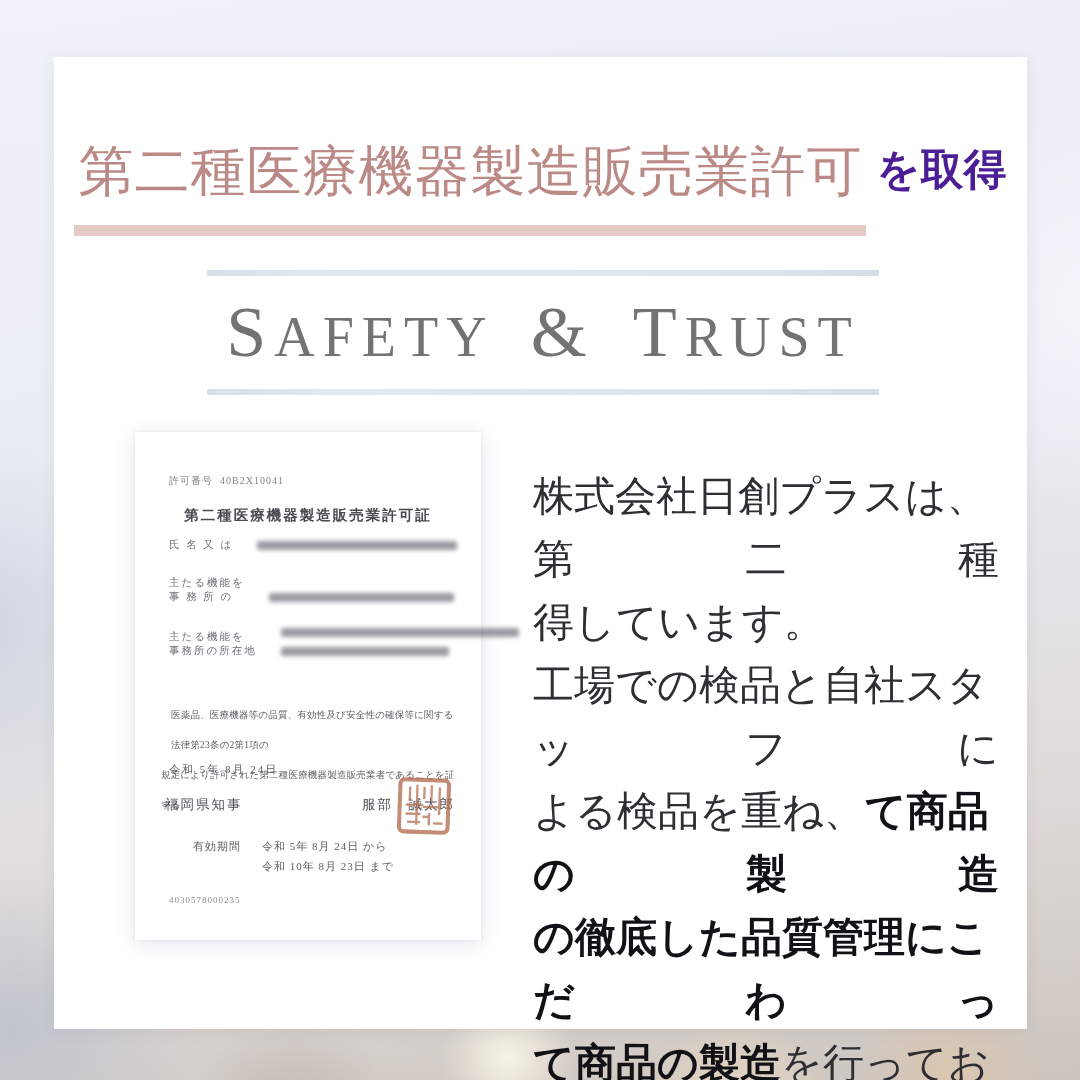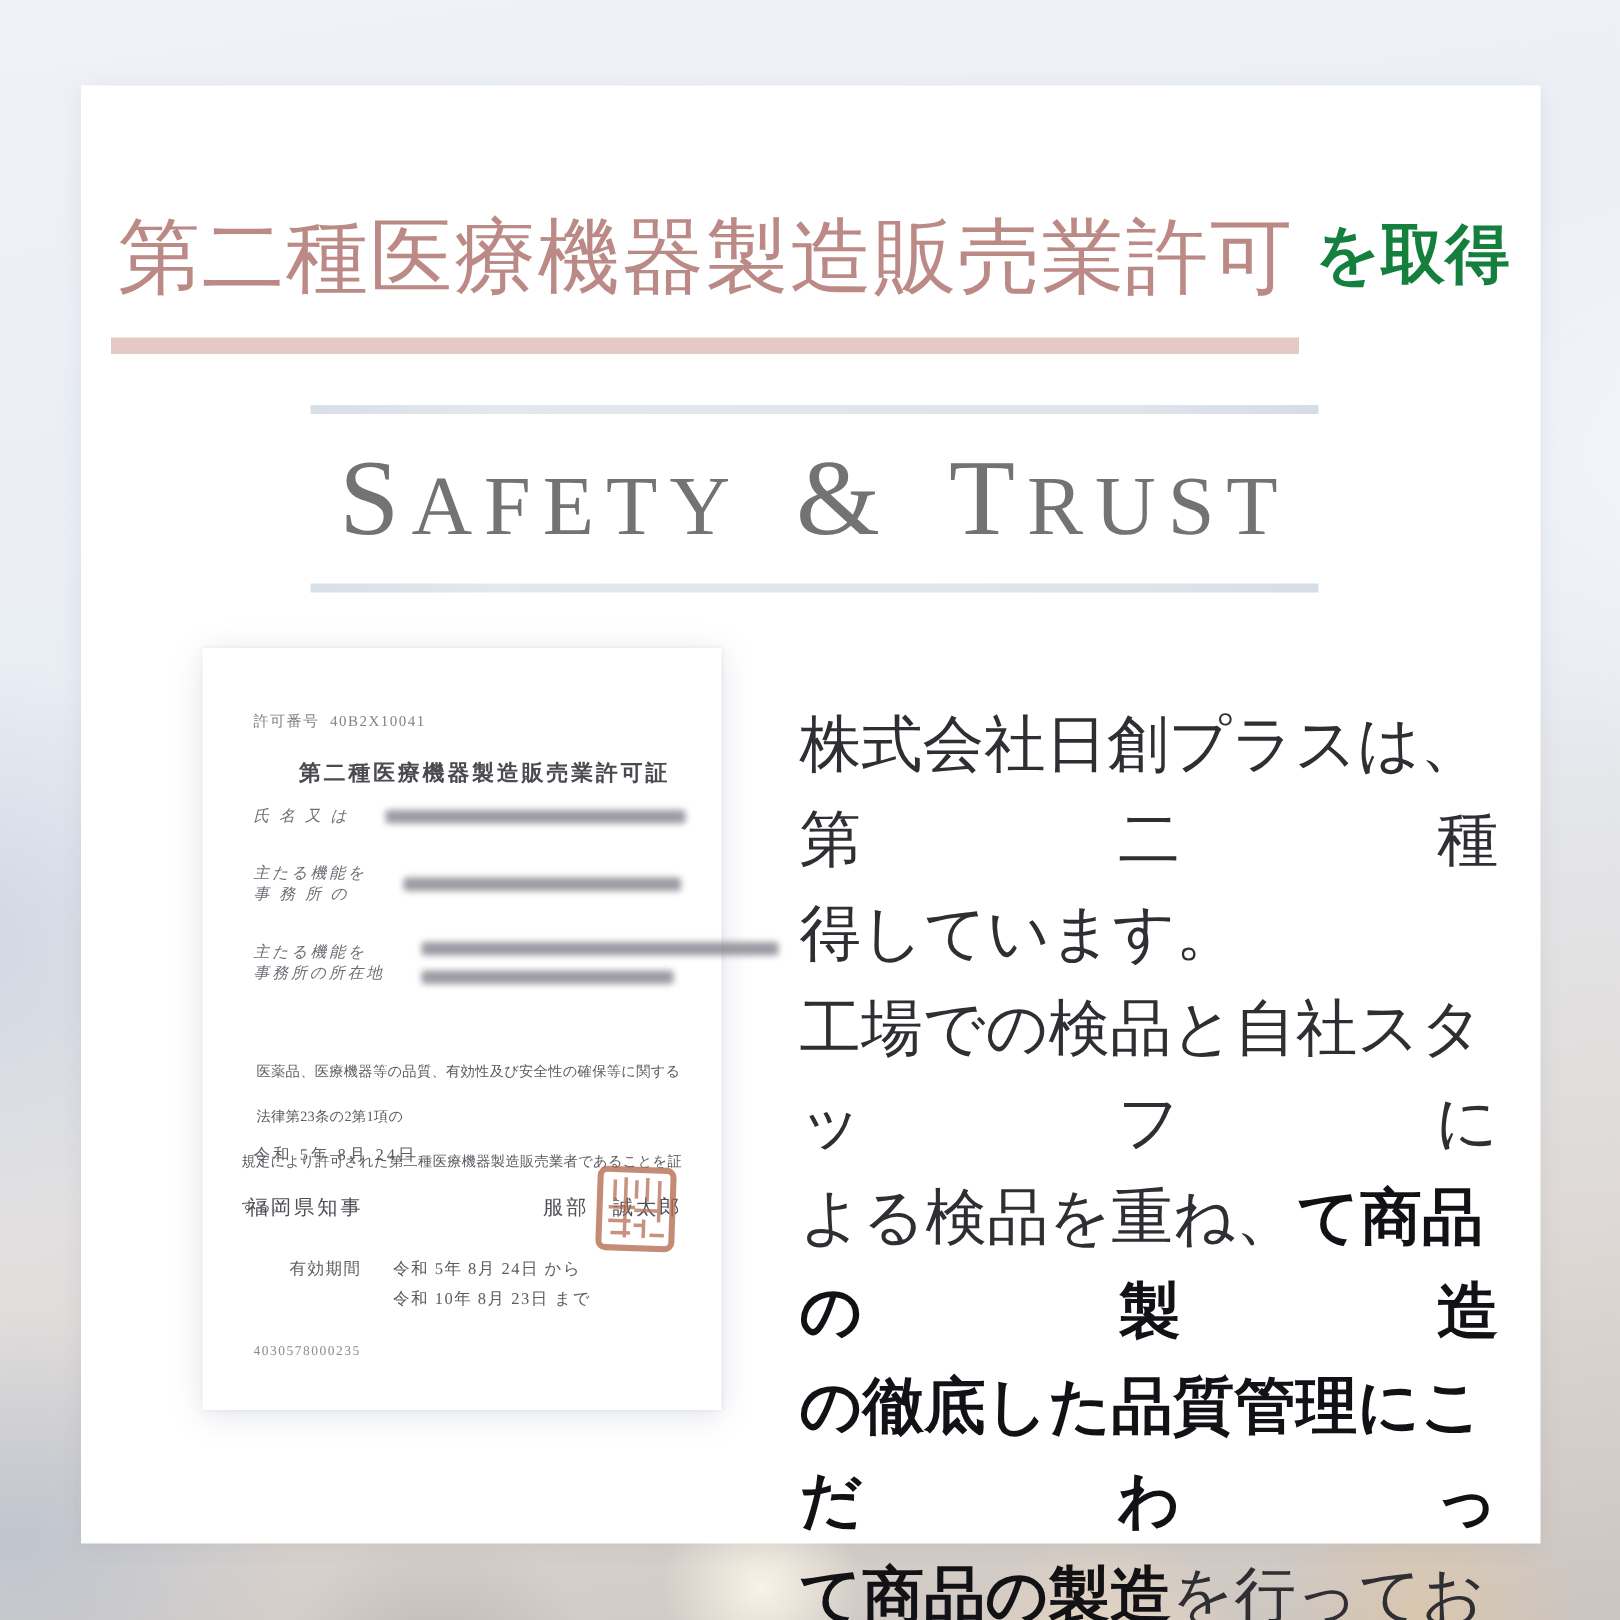--- a/index.html
+++ b/index.html
@@ -24,44 +24,44 @@
 
   
   .headline{position:absolute;top:78px;left:0;width:100%;text-align:center;white-space:nowrap;}
   .hl-main{
     display:inline-block;font-family:"Liberation Serif","DejaVu Serif",serif;
     font-size:55px;letter-spacing:1px;color:#bc8a86;
     border-bottom:11px solid #e4c9c4;padding:0 4px 16px 4px;
   }
   .hl-suffix{
     font-family:"Liberation Serif","DejaVu Serif",serif;font-weight:700;
-    font-size:43px;color:#15803d;margin-left:10px;vertical-align:6px;
+    font-size:43px;color:#4c1d95;margin-left:10px;vertical-align:6px;
   }
 
   
   .banner{position:absolute;top:213px;left:153px;width:672px;text-align:center;}
   .rule{height:6px;background:linear-gradient(90deg,#d9dfe7,#e3e8ee 18%,#dfe4eb 82%,#d7dde5);}
   .banner-title{
     font-family:"Liberation Serif","DejaVu Serif",serif;color:#737373;
     font-size:56px;letter-spacing:8px;word-spacing:16px;line-height:113px;height:113px;
   }
   .banner-title .lead{font-size:72px;}
 
   
   .cert{
     position:absolute;left:81px;top:375px;width:346px;height:508px;background:#fff;
     box-shadow:0 3px 20px rgba(110,120,145,.20),0 0 3px rgba(110,120,145,.12);
   }
   .scan{position:absolute;inset:0;filter:blur(.35px);color:#55555a;
         font-family:"Liberation Serif","DejaVu Serif",serif;}
   .permit{position:absolute;top:42px;left:34px;font-size:10px;color:#82828a;letter-spacing:1px;}
-  .cert-title{position:absolute;top:74px;left:15px;width:100%;text-align:center;
+  .cert-title{position:absolute;top:74px;left:0;width:100%;text-align:center;
               font-size:14.5px;letter-spacing:2px;color:#4a4a50;font-weight:700;}
   .cert-fields{position:absolute;top:106px;left:34px;right:22px;}
-  .cfield{display:flex;align-items:center;gap:24px;margin-bottom:24px;font-style:italic;}
+  .cfield{display:flex;align-items:flex-end;gap:24px;margin-bottom:24px;}
   .clabel{font-size:10.5px;line-height:14px;color:#6d6d75;letter-spacing:2px;white-space:pre;}
   .smudges{display:flex;flex-direction:column;gap:10px;padding-bottom:2px;}
   .smudge{height:9px;border-radius:2px;background:#82828c;filter:blur(2.2px);opacity:.8;}
   .law{position:absolute;top:268px;left:26px;right:20px;font-size:9.5px;line-height:30px;
        color:#5c5c62;letter-spacing:.2px;}
   .law .ind{padding-left:10px;}
   .cdate{position:absolute;top:330px;left:34px;font-size:11px;letter-spacing:2px;color:#5c5c62;}
   .gov{position:absolute;top:364px;left:30px;width:290px;display:flex;
        justify-content:space-between;font-size:13.5px;color:#4f4f55;letter-spacing:2px;}
   .validity{position:absolute;top:404px;left:58px;font-size:11px;line-height:20px;

